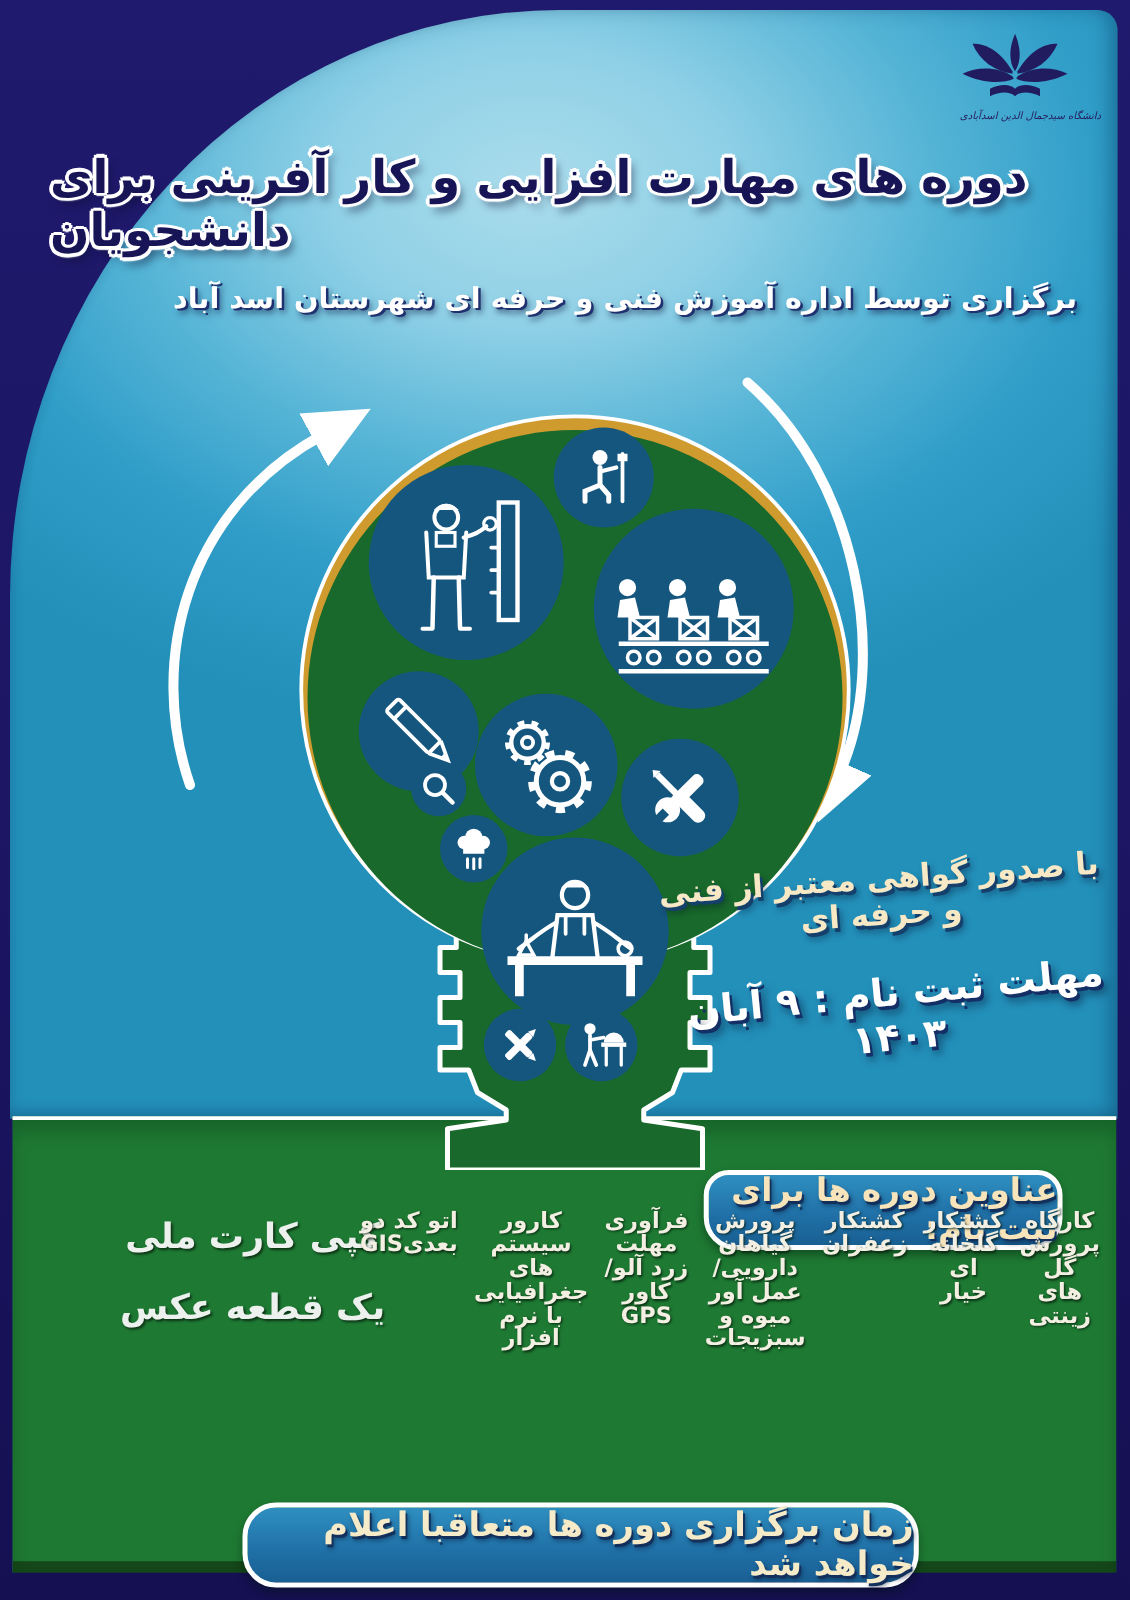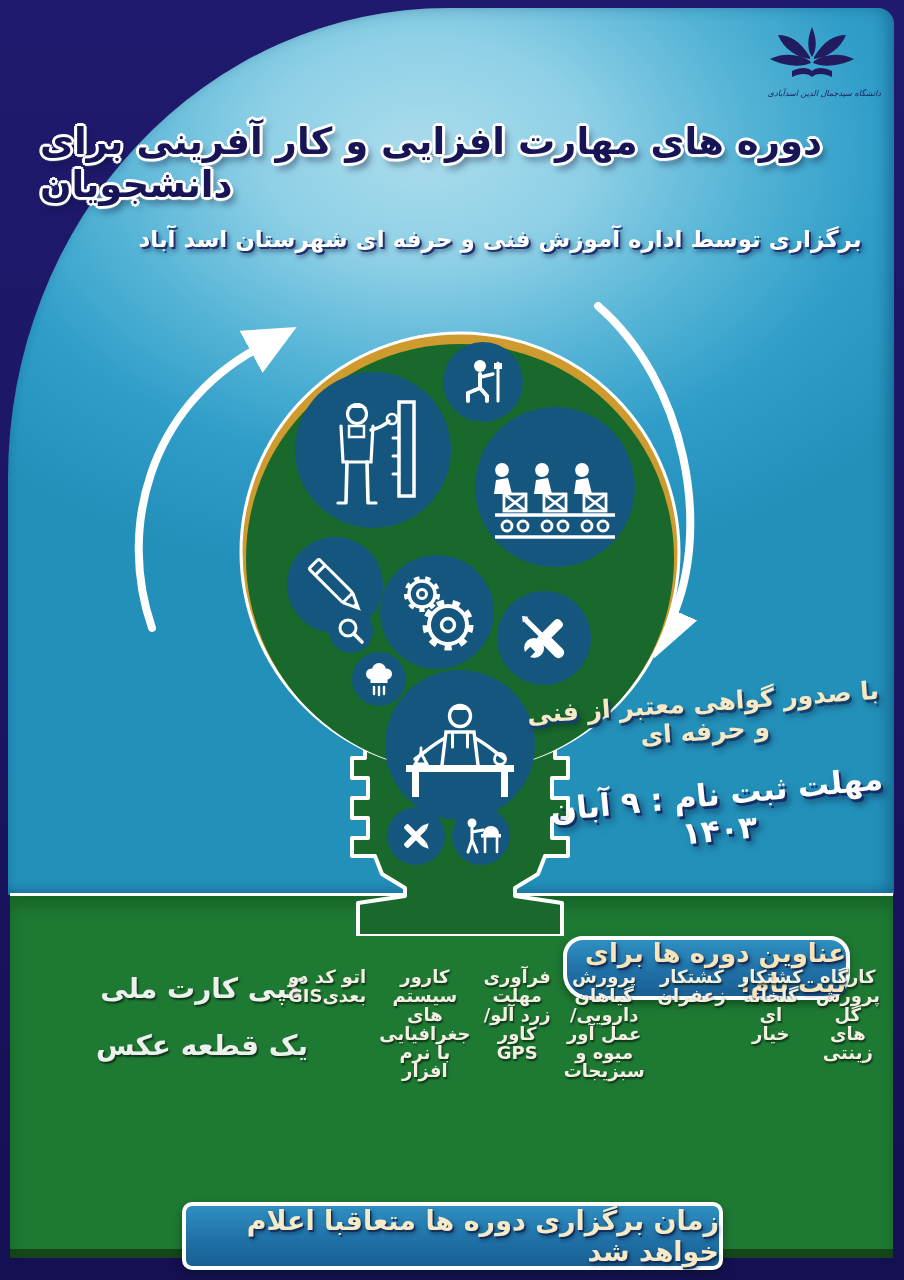--- a/index.html
+++ b/index.html
@@ -48,21 +48,21 @@
     background:linear-gradient(180deg,#2f8fc0 0%,#1f6fa6 60%,#195f92 100%);
     border:4px solid #ffffff;border-radius:20px 20px 26px 26px;
     box-shadow:0 4px 8px rgba(0,20,10,.4);
     display:flex;align-items:center;justify-content:center;direction:rtl;
     font-weight:bold;color:#f7e4ba;
     text-shadow:1.5px 2px 0 #13305c,2px 3px 4px rgba(0,10,40,.5);
   }
   .pill-docs{left:62px;top:899px;width:282px;height:56px;font-size:25px;}
   .pill-courses{left:563px;top:936px;width:279px;height:56px;font-size:26px;}
   .pill-footer{
-    left:182px;top:1202px;width:533px;height:60px;font-size:27px;border-radius:10px;
+    left:194px;top:1202px;width:533px;height:60px;font-size:27px;border-radius:27px;
     color:#f6ebc9;
   }
   .docs-list{
     left:40px;top:972px;width:324px;display:flex;flex-direction:column;gap:24px;
     text-align:center;direction:rtl;font-size:28px;font-weight:bold;color:#edf1ee;
     text-shadow:1.5px 2px 2px rgba(8,28,12,.75);
   }
   .course-list{
     left:474px;top:968px;width:406px;display:flex;flex-direction:row;gap:13px;
     text-align:center;direction:rtl;font-size:18px;font-weight:bold;color:#f3efe2;

